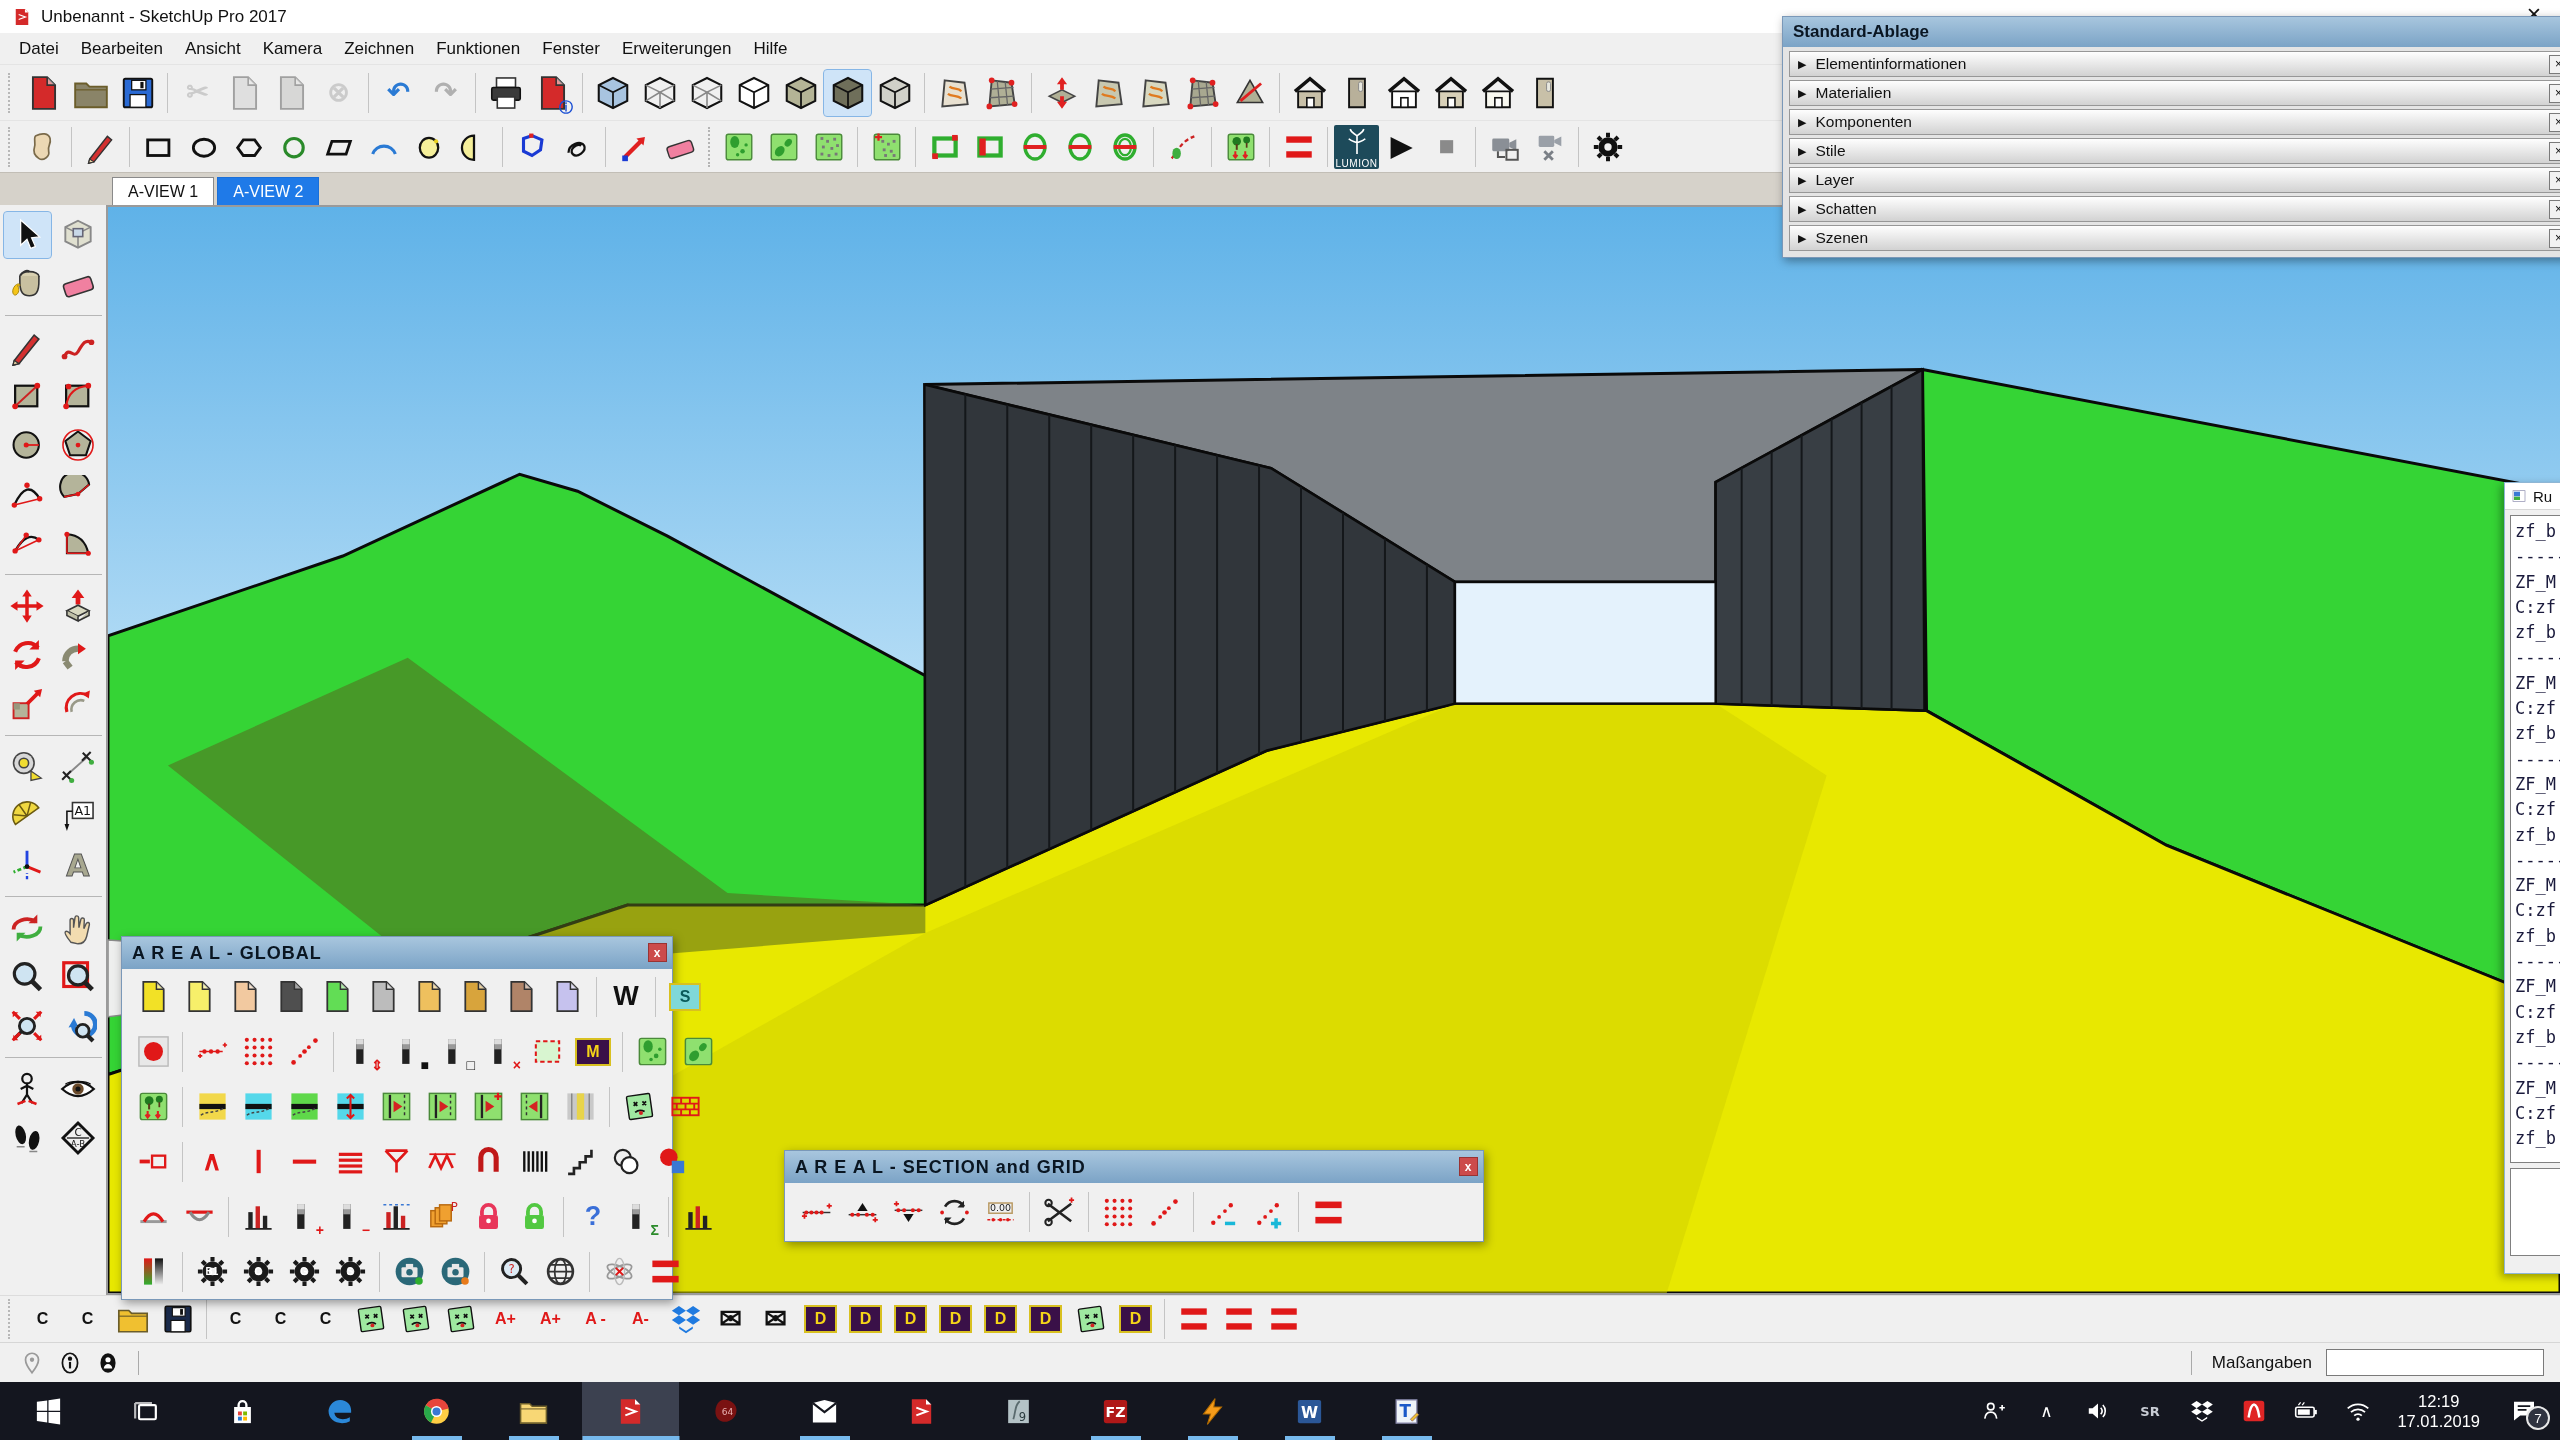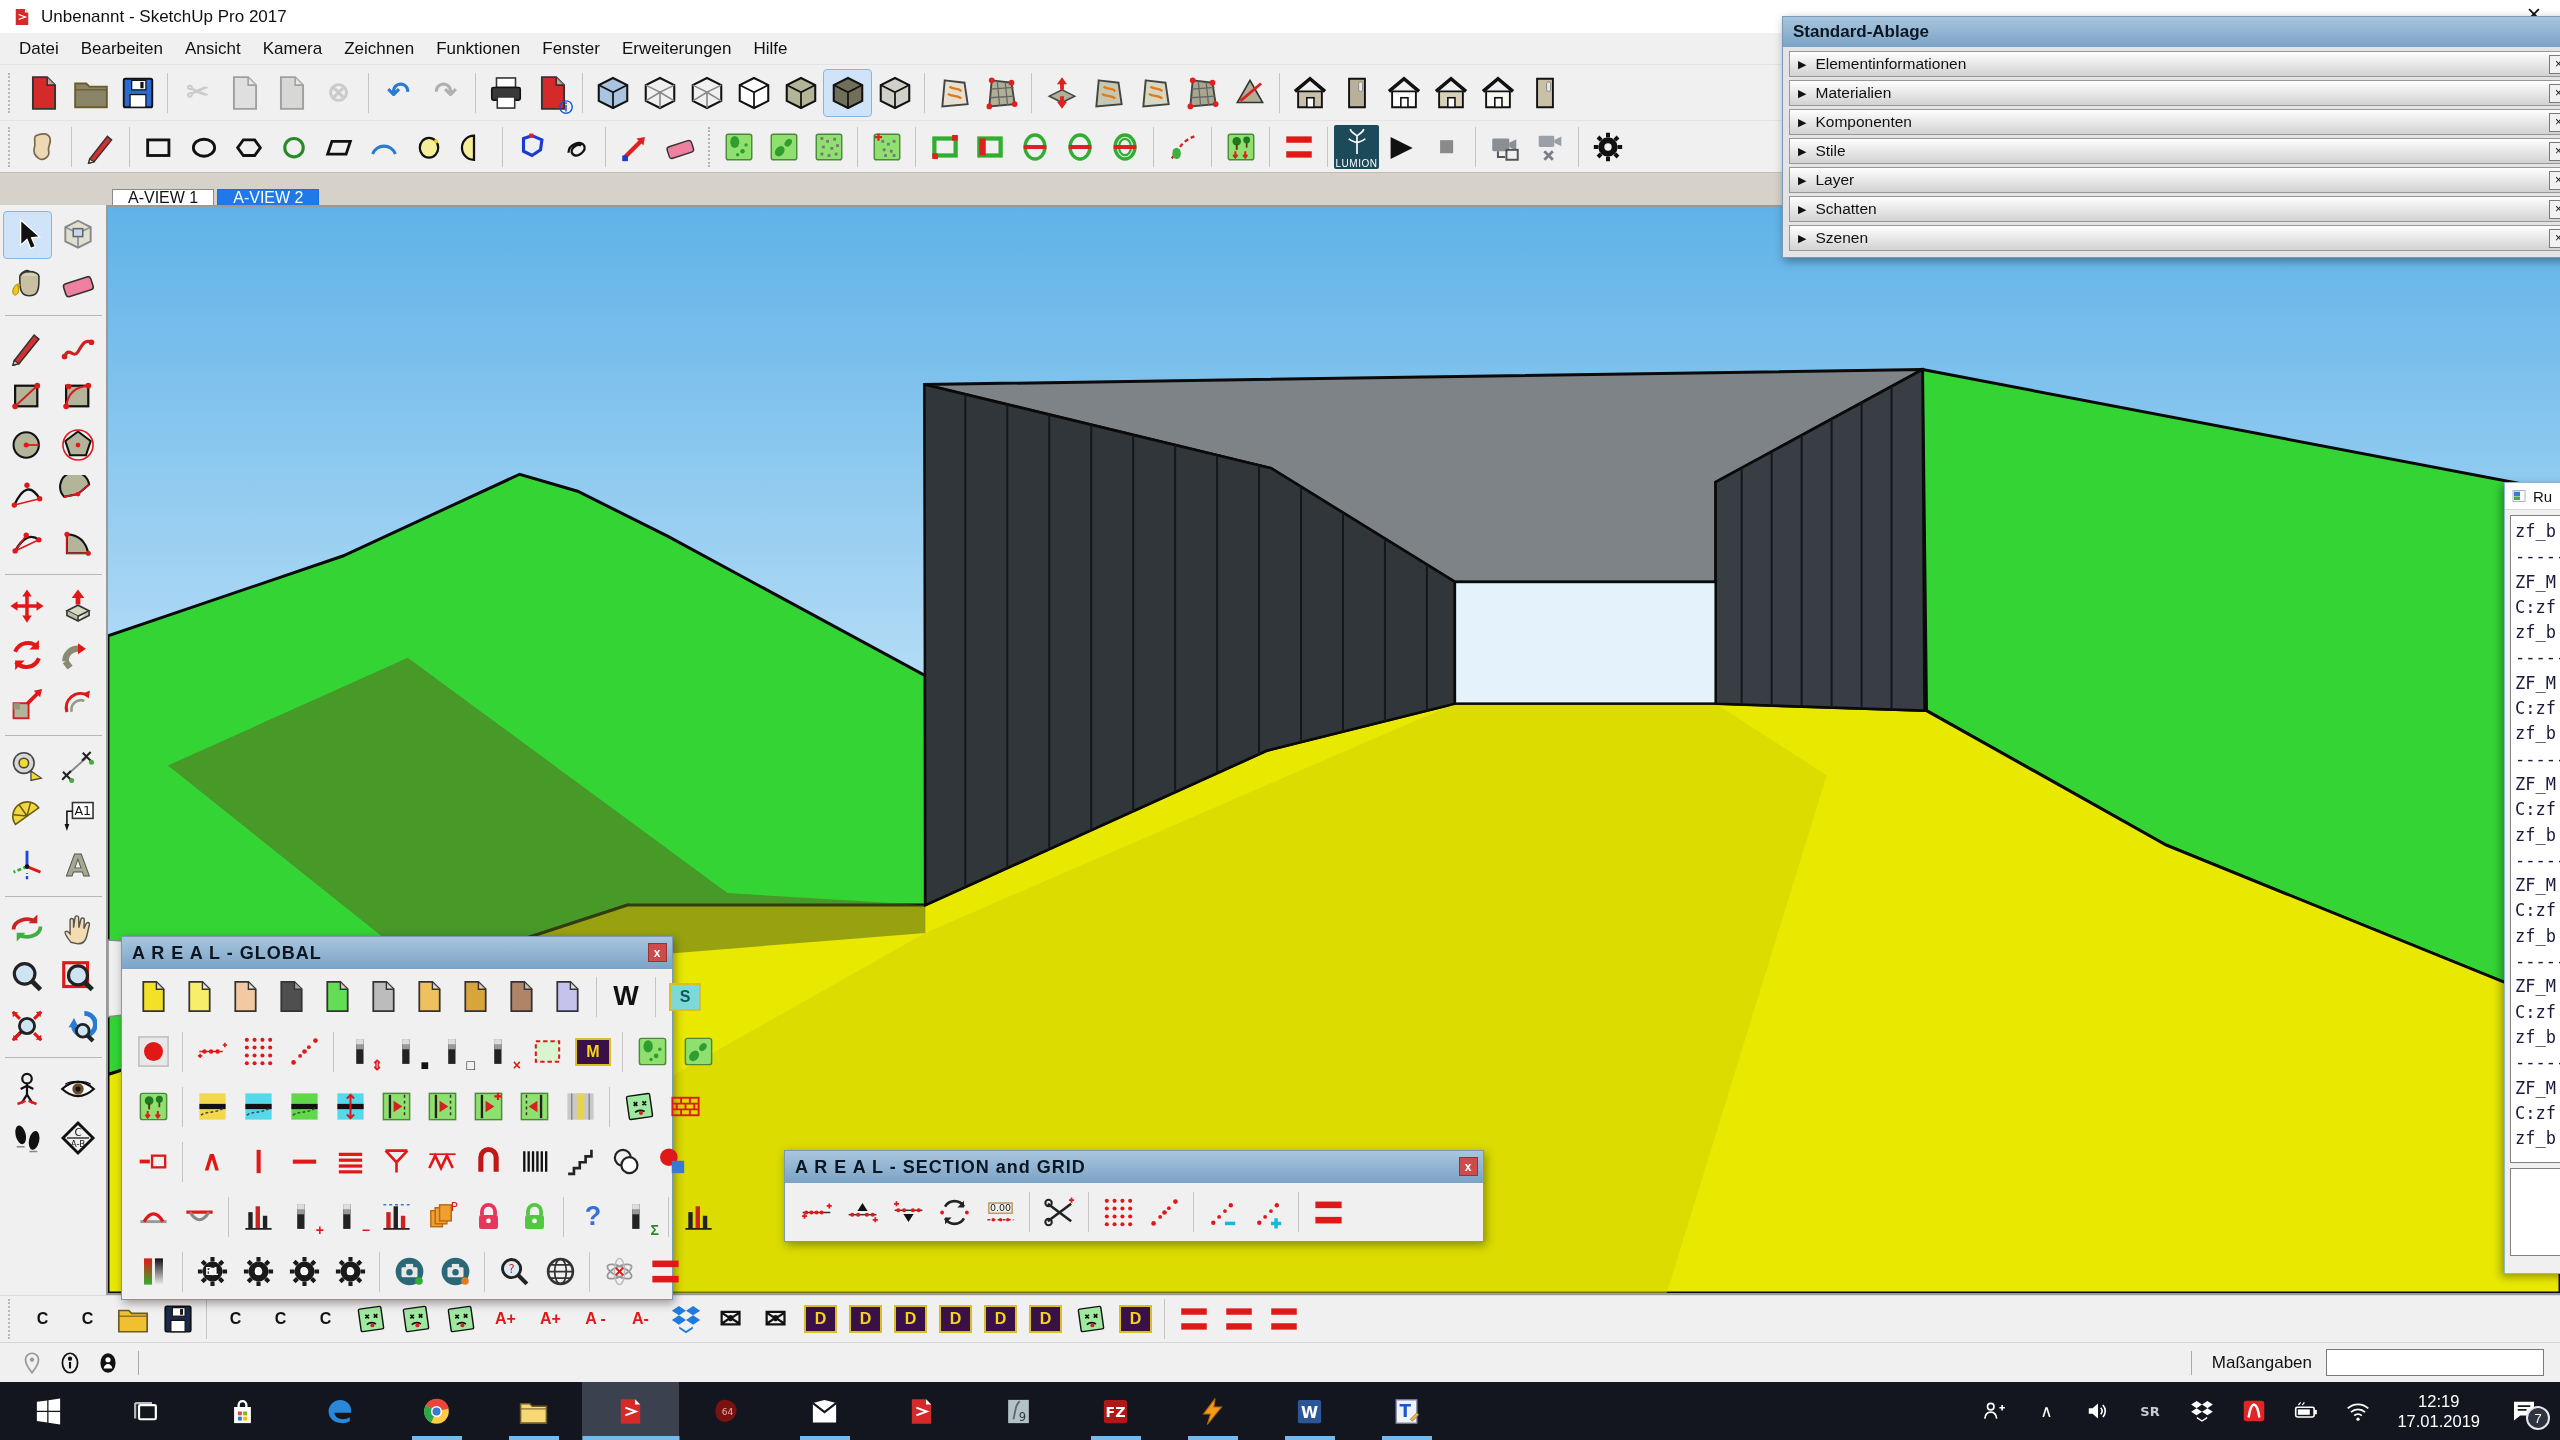--- a/index.html
+++ b/index.html
@@ -31,21 +31,21 @@
   .ovl.ctr{right:auto;bottom:auto;left:50%;top:50%;transform:translate(-50%,-50%);font-size:10px}
   .tdiv{width:1px;height:40px;background:#c4c4c4;margin:0 6px;flex:none}
   .tdiv.dotted{background:none;border-left:2px dotted #b4b4b4}
   .grip{width:5px;height:40px;border-left:2px dotted #b8b8b8;margin:0 7px 0 2px;flex:none}
   .tool.lumion{background:#1d4a5a;flex-direction:column;gap:0;border-radius:2px}
   .tool.lumion .isvg{width:26px;height:26px}
   .lumtxt{font-size:10px;color:#fff;letter-spacing:.5px;font-weight:normal}
 
   
   .tabstrip{height:33px;background:#d6d2ca;display:flex;align-items:flex-end;padding-left:112px;gap:3px;border-top:1px solid #c2beb6}
-  .tab{height:16px;padding:0 15px;background:#fff;border:1px solid #8a8a8a;border-bottom:none;display:flex;align-items:center;font-size:16px}
+  .tab{height:28px;padding:0 15px;background:#fff;border:1px solid #8a8a8a;border-bottom:none;display:flex;align-items:center;font-size:16px}
   .tab.active{background:#1f7ae8;color:#fff;border-color:#1a6fd8}
 
   
   .main{display:flex;height:1090px;position:relative;background:#f0f0f0}
   .palette{width:106px;background:#f0f0f0;display:grid;grid-template-columns:48px 48px;justify-content:center;align-content:start;gap:3px 3px;padding-top:7px}
   .palette .tool{width:47px;height:46px}
   .palette .isvg{width:38px;height:38px}
   .psep{grid-column:1/3;height:1px;background:#b6b6b6;margin:5px 1px}
   .viewport{flex:1;position:relative;border:2px solid #9a9a9a;border-right:none;overflow:hidden;background:#bfe2f5}
   .viewport svg.scene{width:100%;height:100%;display:block}

